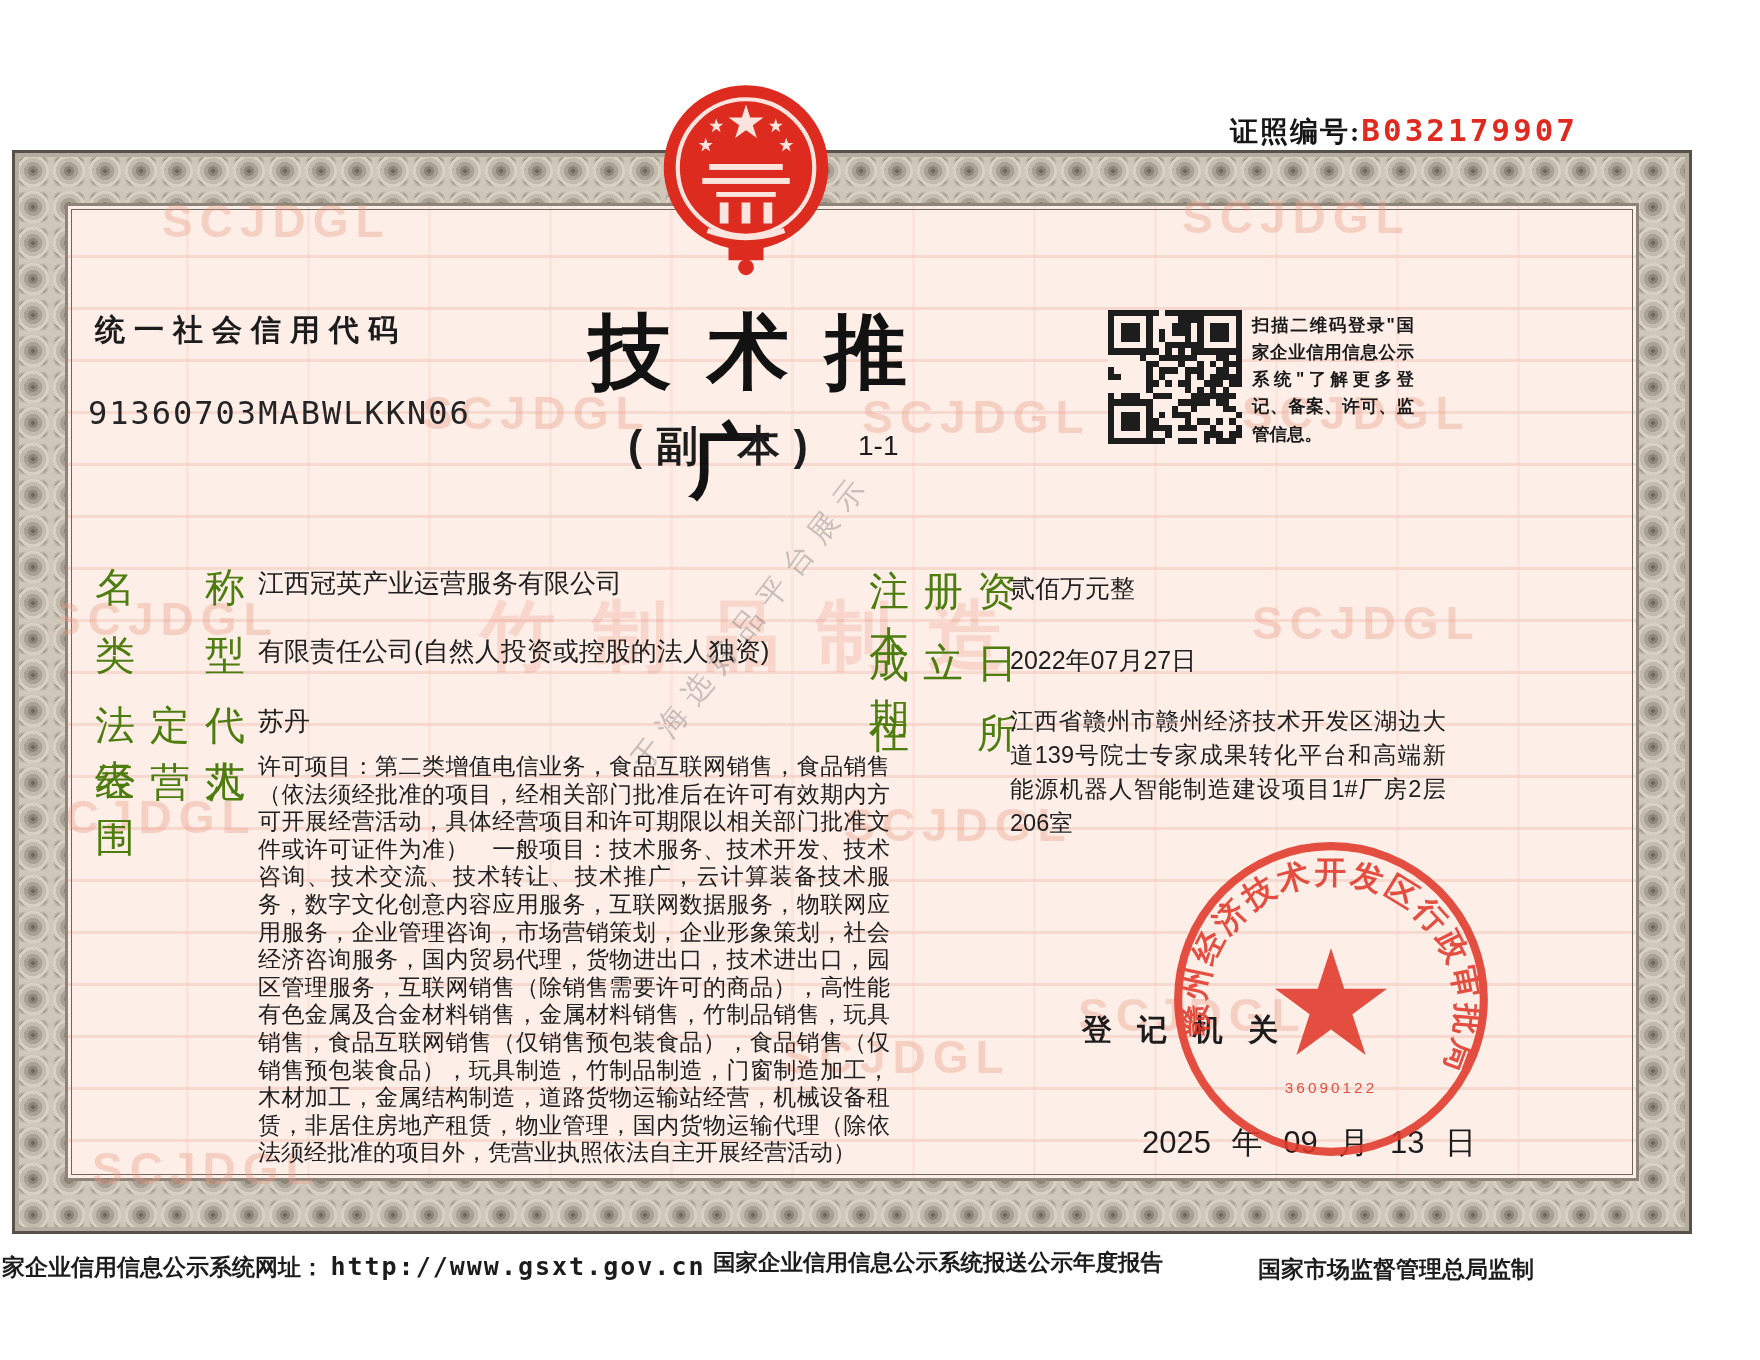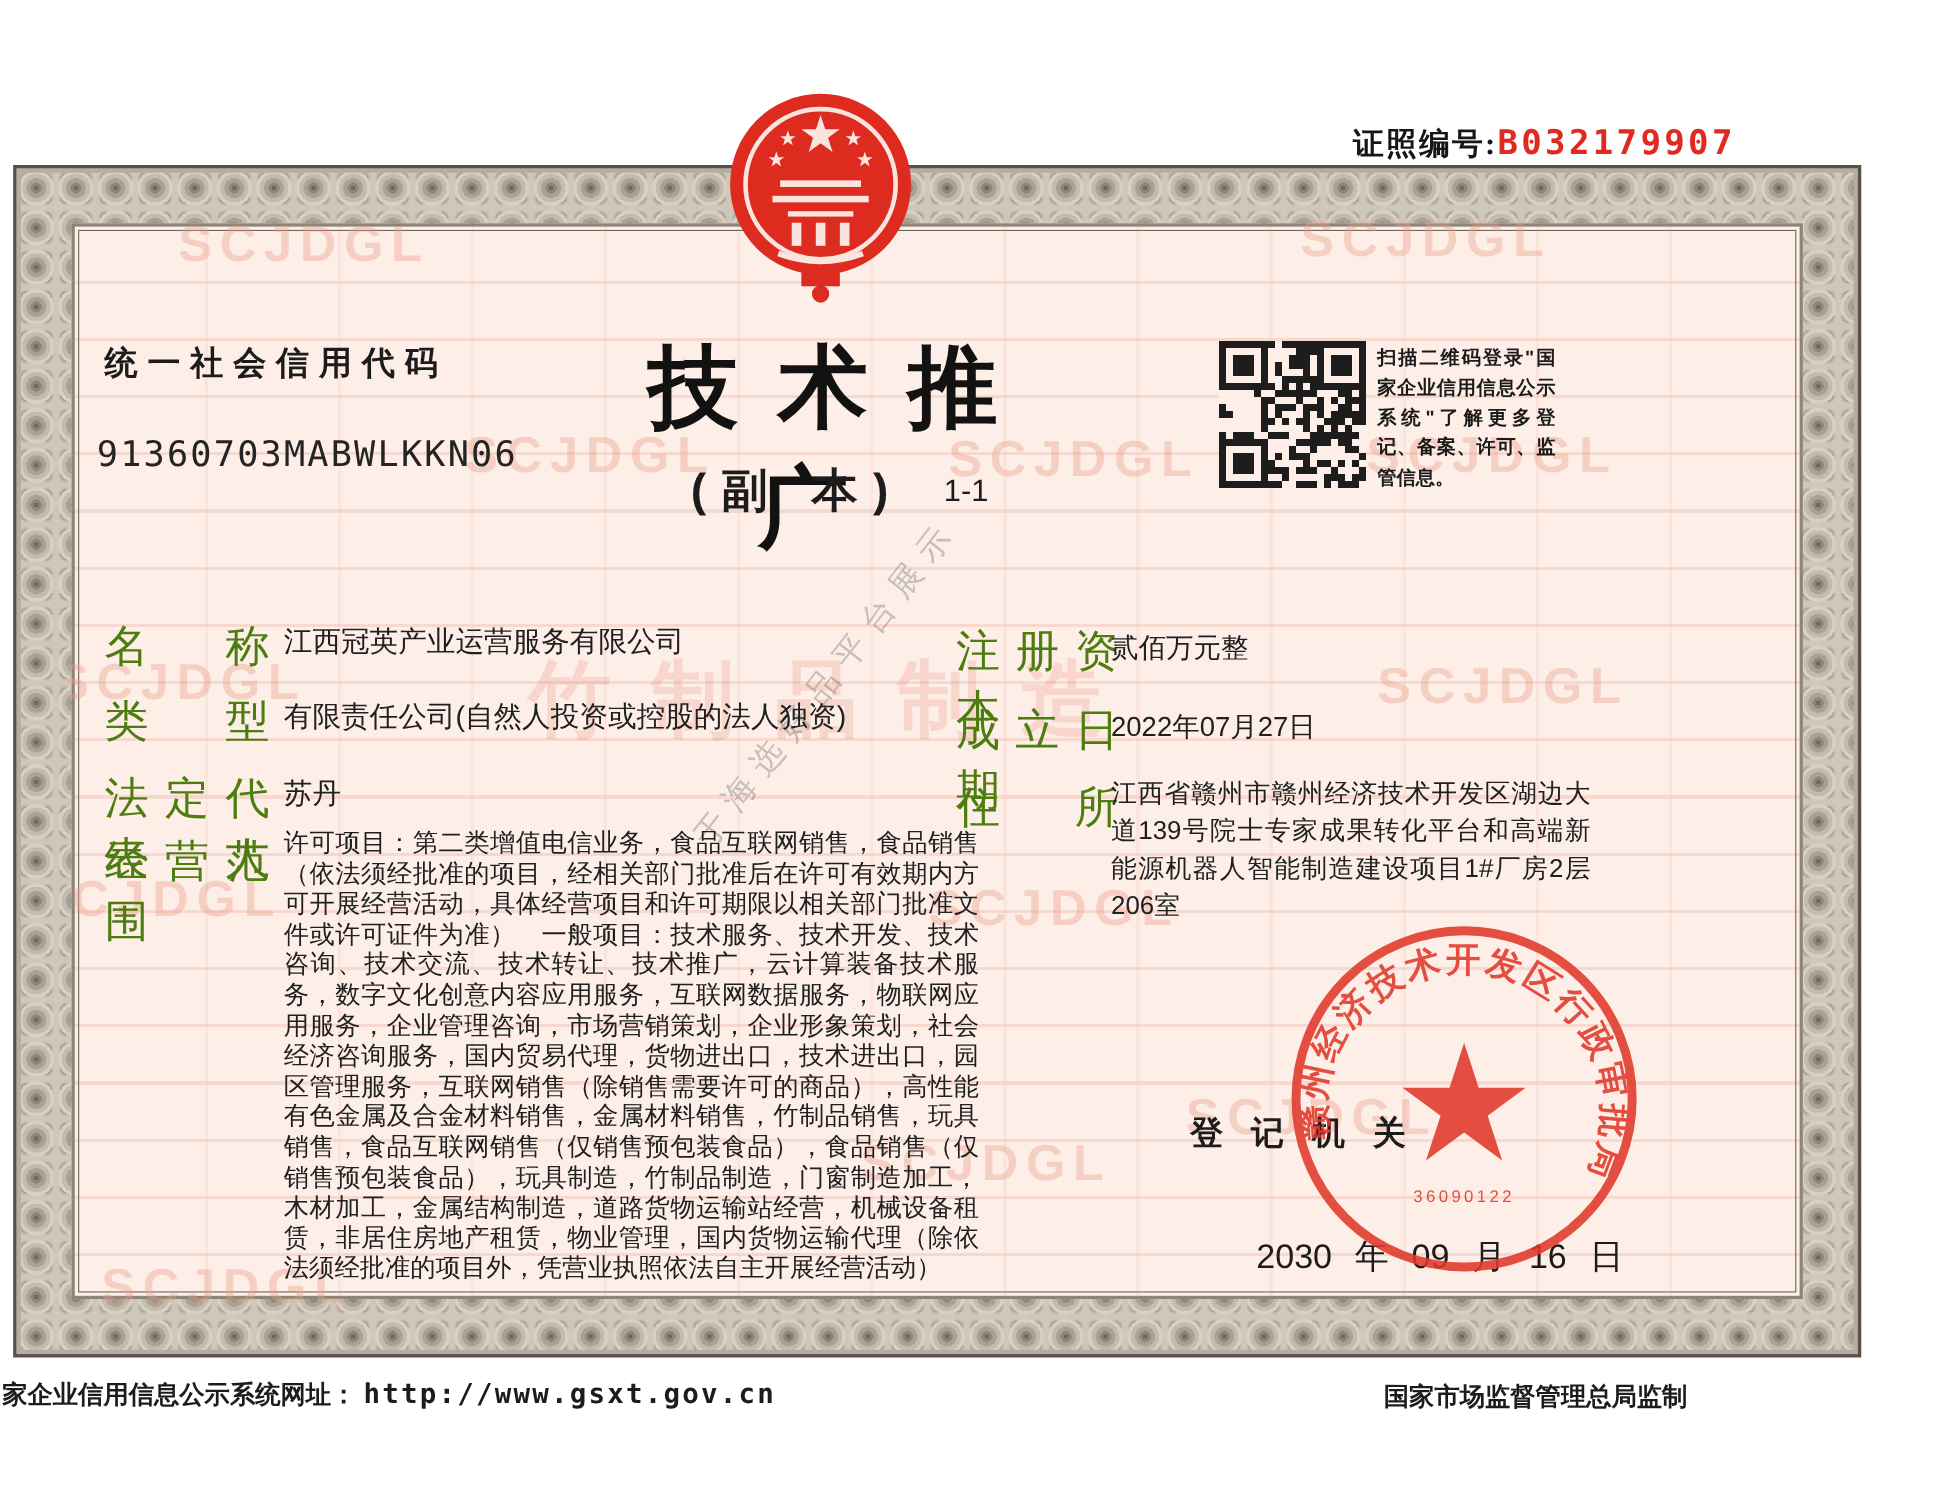--- a/index.html
+++ b/index.html
@@ -307,33 +307,34 @@
 <div class="abs flabel w148" style="left:845px;top:564px">注册资本</div>
 <div class="abs fvalue" style="left:1010px;top:572px">贰佰万元整</div>
 
 <div class="abs flabel w148" style="left:845px;top:636px">成立日期</div>
 <div class="abs fvalue" style="left:1010px;top:644px">2022年07月27日</div>
 
 <div class="abs flabel w148" style="left:845px;top:706px">住所</div>
 <div class="abs addr-text">江西省赣州市赣州经济技术开发区湖边大道139号院士专家成果转化平台和高端新能源机器人智能制造建设项目1#厂房2层206室</div>
 
 <div class="abs registrar">登记机关</div>
-<div class="abs issue-date">2030 年 09 月 16 日</div>
+<div class="abs issue-date">2025 年 09 月 13 日</div>
 
 <div class="abs stamp">
   <svg viewBox="0 0 320 320" width="326" height="326">
     <circle cx="160" cy="160" r="150" fill="none" stroke="#e0392a" stroke-width="8"></circle>
     <polygon fill="#e0392a" points="160,110 173,150 215,150 181,175 194,215 160,190 126,215 139,175 105,150 147,150"></polygon>
     <path id="seal-arc" d="M 44,214 A 124,124 0 1 1 276,214" fill="none"></path>
     <text font-size="31" font-weight="bold" fill="#e0392a" letter-spacing="3">
       <textPath href="#seal-arc" startOffset="4%">赣州经济技术开发区行政审批局</textPath>
     </text>
     <text x="160" y="252" text-anchor="middle" font-size="15" letter-spacing="3" fill="#e0392a">36090122</text>
   </svg>
 </div>
 
 <div class="abs footer-left">
   <span>家企业信用信息公示系统网址：</span>
   <span class="url">http://www.gsxt.gov.cn</span>
 </div>
 <div class="abs footer-center">
+  <div>国家企业信用信息公示系统报送公示年度报告</div>
 </div>
 <div class="abs footer-right">国家市场监督管理总局监制</div>
 
 </body></html>

